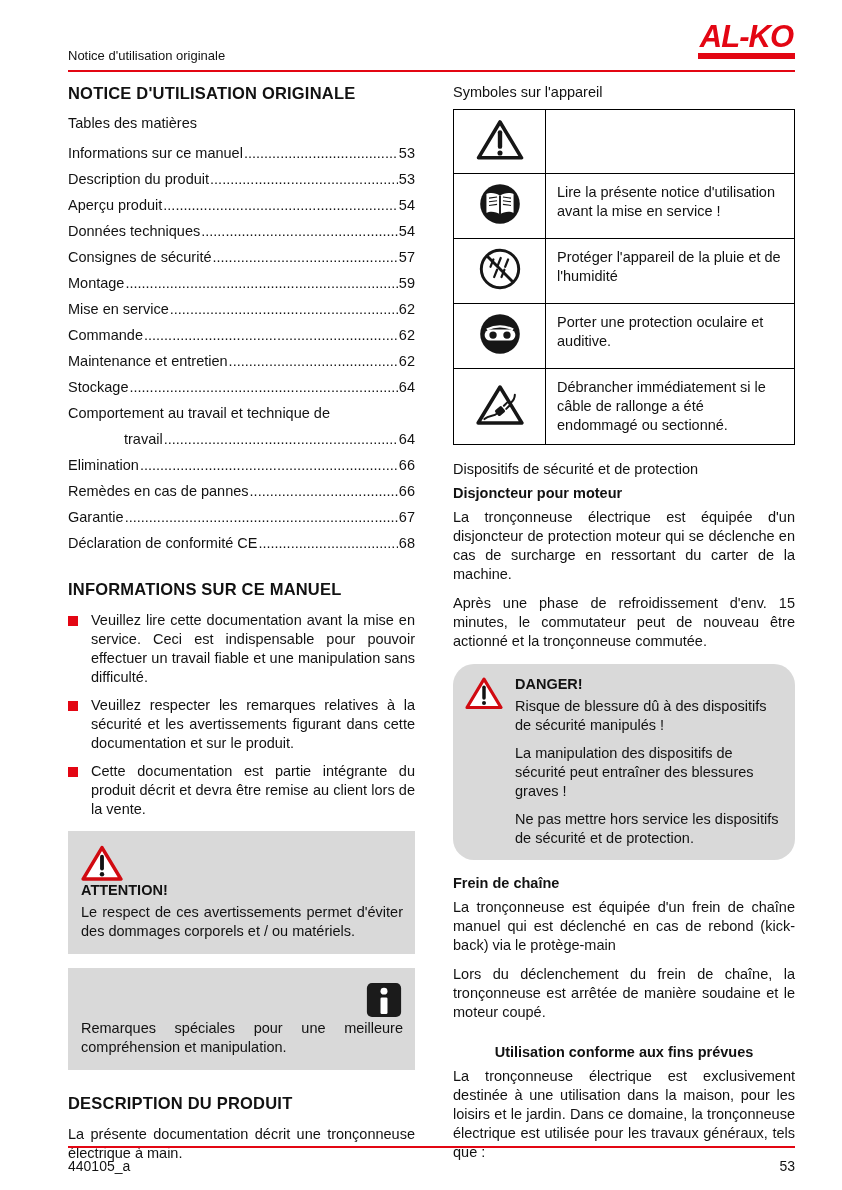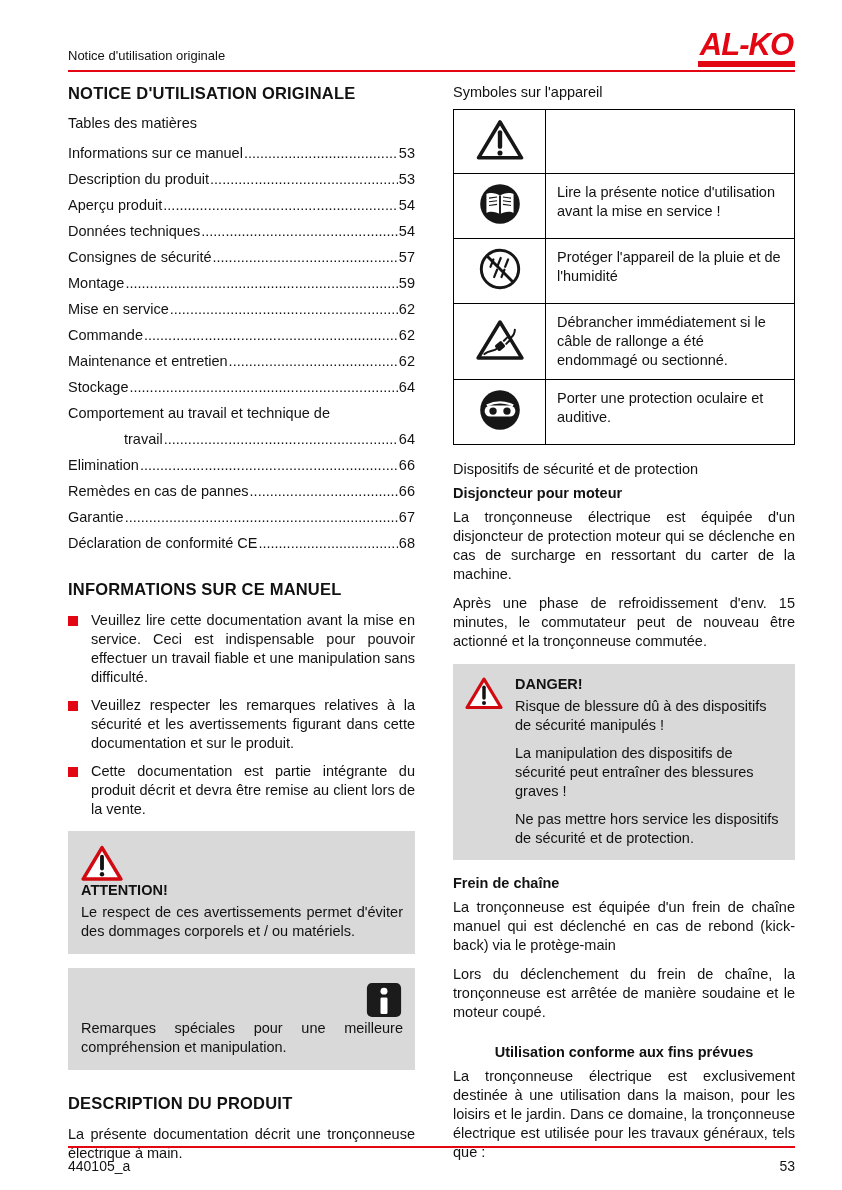--- a/index.html
+++ b/index.html
@@ -13,21 +13,21 @@
     width:842px;height:1190px;position:relative;background:#fff;color:var(--ink);
     font-family:"Liberation Sans", sans-serif;
     -webkit-font-smoothing:antialiased;
   }
   .page{position:absolute;inset:0;overflow:hidden;}
 
   
   .page-header{position:absolute;left:68px;right:47px;top:26px;height:44px;
     display:flex;justify-content:space-between;align-items:flex-end;}
   .running-title{font-size:13px;padding-bottom:7px;}
-  .logo{line-height:1;padding-bottom:3px;}
+  .logo{line-height:1;padding-bottom:11px;}
   .logo-text{
     display:inline-block;color:var(--accent);font-weight:bold;font-style:italic;
     font-size:31px;letter-spacing:-1px;border-bottom:6px solid var(--accent);
     padding:0 2px 1px 2px;
   }
   .header-rule{position:absolute;left:68px;right:47px;top:70px;border-top:2px solid var(--accent);}
   .footer-rule{position:absolute;left:68px;right:47px;bottom:42px;border-top:2px solid var(--accent);}
   .page-footer{position:absolute;left:68px;right:47px;bottom:16px;display:flex;
     justify-content:space-between;font-size:14px;}
 
@@ -61,21 +61,21 @@
   
   .notice-box{background:var(--box-gray);display:flex;align-items:flex-start;
     padding:13px 12px 13px 13px;margin:12px 0 14px;flex-direction:column;}
   .notice-box.note{align-items:flex-end;margin-top:0;}
   .box-icon{flex:none;line-height:0;}
   .box-content{flex:1;}
   .box-title{font-weight:bold;font-size:14.5px;margin:0 0 5px;}
   .box-content p{font-size:14.5px;line-height:19px;margin:0 0 9px;text-align:justify;}
   .box-content p:last-child{margin-bottom:0;}
   .danger-box{background:var(--box-gray);display:flex;gap:12px;align-items:flex-start;
-    padding:12px 12px 12px 12px;margin:13px 0 15px;}
+    padding:12px 12px 12px 12px;margin:13px 0 15px;border-radius:21px;}
   .danger-box .box-content p{text-align:left;}
 
   
   .symbol-table{border:1px solid #000;margin:4px 0 15px;}
   .sym-row{display:flex;border-bottom:1px solid #000;min-height:64px;}
   .sym-row:last-child{border-bottom:none;}
   .sym-icon-cell{flex:none;width:92px;border-right:1px solid #000;display:flex;
     align-items:center;justify-content:center;padding:8px 0;}
   .sym-text-cell{flex:1;padding:9px 10px 9px 11px;font-size:14.5px;line-height:19px;}
 </style>
@@ -306,47 +306,47 @@
                 <path d="M13 13 L47 47" stroke="#161616" stroke-width="4" stroke-linecap="round"></path>
               </svg>
             </span>
           </div>
           <div class="sym-text-cell">Protéger l'appareil de la pluie et de l'humidité</div>
         </div>
 
         <div class="sym-row">
           <div class="sym-icon-cell">
             <span>
+              <svg width="44" height="44" viewBox="0 0 60 60">
+                <circle cx="30" cy="30" r="27" fill="#161616"></circle>
+                <path d="M12 24 Q30 15 48 24" stroke="#fff" stroke-width="3" fill="none"></path>
+                <rect x="9" y="24" width="42" height="15" rx="7.5" fill="#fff"></rect>
+                <circle cx="20.5" cy="31.5" r="5" fill="#161616"></circle>
+                <circle cx="39.5" cy="31.5" r="5" fill="#161616"></circle>
+              </svg>
+            </span>
+          </div>
+          <div class="sym-text-cell">Porter une protection oculaire et auditive.</div>
+        </div>
+
+        <div class="sym-row">
+          <div class="sym-icon-cell">
+            <span>
               <svg width="50" height="44" viewBox="0 0 64 56">
                 <path d="M32 5 L60 51 L4 51 Z" fill="#fff" stroke="#161616" stroke-width="4.5" stroke-linejoin="round"></path>
                 <g stroke="#161616" stroke-width="2.6" fill="none" stroke-linecap="round">
                   <path d="M12 46 C18 40 24 43 28 39"></path>
                   <path d="M45 26 C49 23 51 19 51 15"></path>
                 </g>
                 <rect x="26.5" y="31" width="11" height="9.5" rx="2" fill="#161616" transform="rotate(-40 32 35.7)"></rect>
                 <path d="M37 29 L41 25 M40 33 L44 29" stroke="#161616" stroke-width="2.6" stroke-linecap="round"></path>
               </svg>
             </span>
           </div>
           <div class="sym-text-cell">Débrancher immédiatement si le câble de rallonge a été endommagé ou sectionné.</div>
-        </div>
-
-        <div class="sym-row">
-          <div class="sym-icon-cell">
-            <span>
-              <svg width="44" height="44" viewBox="0 0 60 60">
-                <circle cx="30" cy="30" r="27" fill="#161616"></circle>
-                <path d="M12 24 Q30 15 48 24" stroke="#fff" stroke-width="3" fill="none"></path>
-                <rect x="9" y="24" width="42" height="15" rx="7.5" fill="#fff"></rect>
-                <circle cx="20.5" cy="31.5" r="5" fill="#161616"></circle>
-                <circle cx="39.5" cy="31.5" r="5" fill="#161616"></circle>
-              </svg>
-            </span>
-          </div>
-          <div class="sym-text-cell">Porter une protection oculaire et auditive.</div>
         </div>
 
       </div>
 
       <h2 class="h2" style="margin-top:16px;margin-bottom:4px;">Dispositifs de sécurité et de protection</h2>
       <h3 class="h3" style="margin-top:8px;">Disjoncteur pour moteur</h3>
       <p class="body">La tronçonneuse électrique est équipée d'un disjoncteur de protection moteur qui se déclenche en cas de surcharge en ressortant du carter de la machine.</p>
       <p class="body">Après une phase de refroidissement d'env. 15 minutes, le commutateur peut de nouveau être actionné et la tronçonneuse commutée.</p>
 
       <div class="danger-box">

